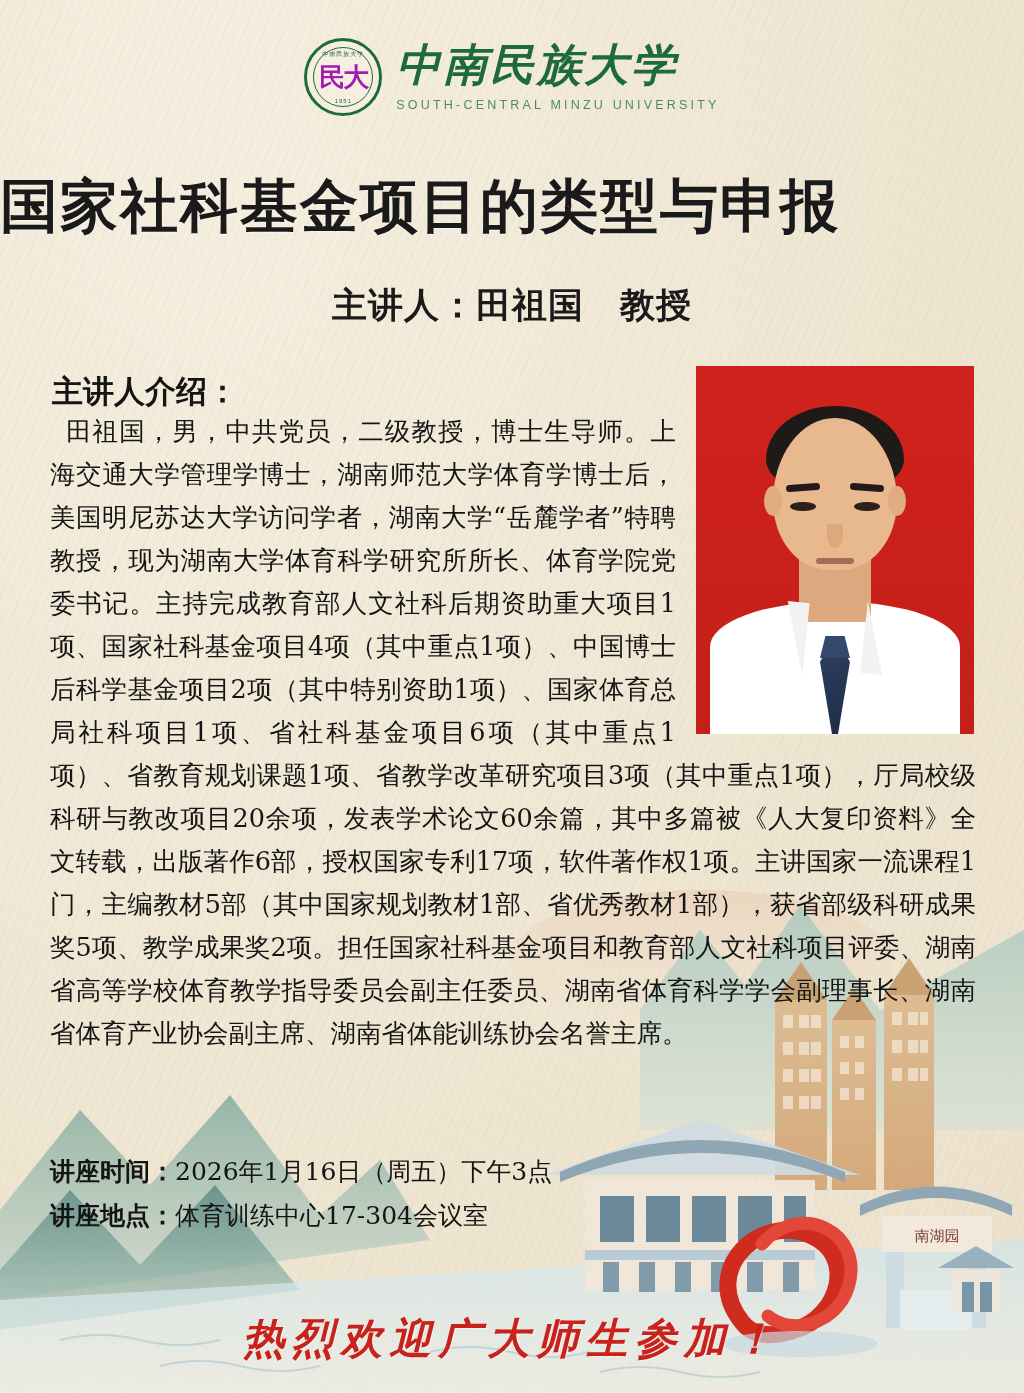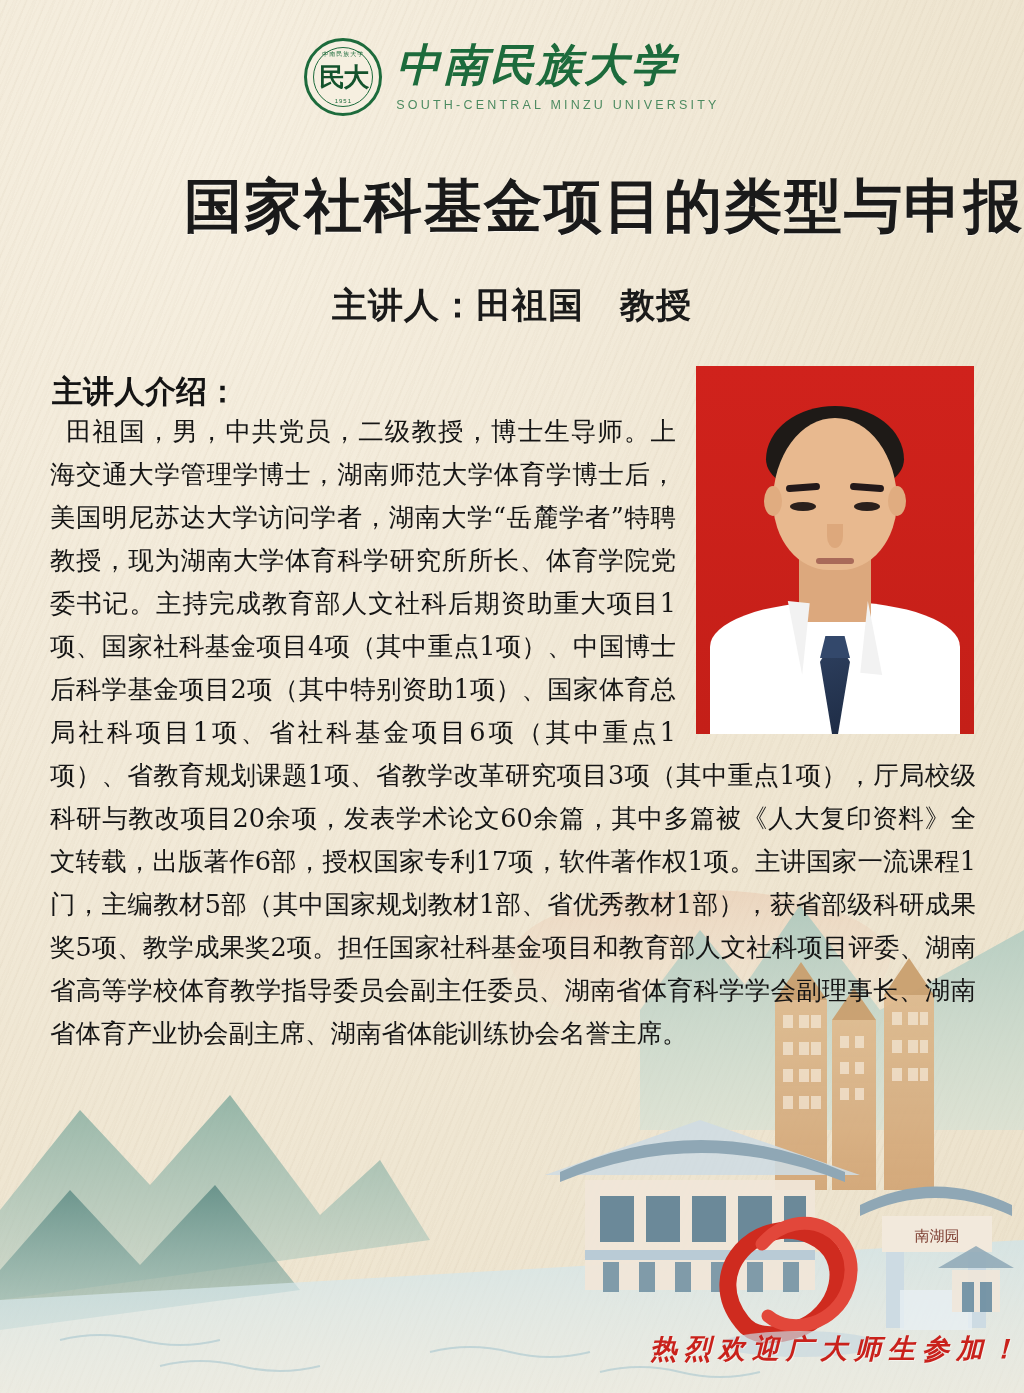--- a/index.html
+++ b/index.html
@@ -41,21 +41,21 @@
   }
   .logo-seal::before {
     content: "";
     position: absolute; inset: 6px;
     border-radius: 50%;
     border: 1.5px solid #1d6b3c;
   }
   .logo-seal .glyph {
     position: absolute; inset: 0;
     display: flex; align-items: center; justify-content: center;
-    color: #14532d;
+    color: #a21caf;
     font-size: 26px;
     font-weight: bold;
     font-family: "DejaVu Serif", serif;
     letter-spacing: -2px;
   }
   .logo-seal .arc-top {
     position: absolute; top: 9px; left: 0; width: 100%;
     text-align: center;
     font-size: 6px; color: #1d6b3c; letter-spacing: 1px;
   }
@@ -77,21 +77,21 @@
   #wordmark .en {
     font-size: 12.5px;
     color: #2f7a4c;
     letter-spacing: 3.2px;
     margin-top: 9px;
     opacity: .85;
   }
   
   #main-title {
     position: absolute; top: 168px; left: 0; width: 100%;
-    text-align: right;
+    text-align: left;
     font-family: "DejaVu Serif", serif;
     font-weight: bold;
     font-size: 58px;
     color: #1a1a1a;
     letter-spacing: 2px;
     text-shadow: 0 1px 0 rgba(255,255,255,.5);
   }
   #speaker-line {
     position: absolute; top: 282px; left: 0; width: 100%;
     text-align: center;
@@ -229,23 +229,23 @@
     font-family: "DejaVu Serif", serif;
     font-size: 25px;
     color: #141414;
     line-height: 44px;
   }
   #schedule .lbl { font-weight: bold; }
   
   #slogan {
     position: absolute;
     left: 0; bottom: 26px; width: 100%;
-    text-align: right;
-    font-family: "DejaVu Serif", serif;
-    font-size: 27px;
+    text-align: center;
+    font-family: "DejaVu Serif", serif;
+    font-size: 42px;
     font-weight: bold;
     font-style: italic;
     color: #c9211b;
     letter-spacing: 7px;
     text-shadow: 1px 1px 0 rgba(255,255,255,.45);
   }
   
   #decor { position: absolute; inset: 0; pointer-events: none; }
   #decor svg { width: 100%; height: 100%; display: block; }
 </style>
@@ -419,16 +419,24 @@
     <div class="p-tie-knot"></div>
   </div>
 
   <div id="intro-heading">主讲人介绍：</div>
 
   <div id="body-text">
     <div id="float-gap"></div>
     <span class="indent">田祖国，男，中共党员，二级教授，博士生导师。上海交通大学管理学博士，湖南师范大学体育学博士后，美国明尼苏达大学访问学者，湖南大学“岳麓学者”特聘教授，现为湖南大学体育科学研究所所长、体育学院党委书记。主持完成教育部人文社科后期资助重大项目1项、国家社科基金项目4项（其中重点1项）、中国博士后科学基金项目2项（其中特别资助1项）、国家体育总局社科项目1项、省社科基金项目6项（其中重点1项）、省教育规划课题1项、省教学改革研究项目3项（其中重点1项），厅局校级科研与教改项目20余项，发表学术论文60余篇，其中多篇被《人大复印资料》全文转载，出版著作6部，授权国家专利17项，软件著作权1项。主讲国家一流课程1门，主编教材5部（其中国家规划教材1部、省优秀教材1部），获省部级科研成果奖5项、教学成果奖2项。担任国家社科基金项目和教育部人文社科项目评委、湖南省高等学校体育教学指导委员会副主任委员、湖南省体育科学学会副理事长、湖南省体育产业协会副主席、湖南省体能训练协会名誉主席。</span>
   </div>
 
+  <div id="schedule">
+    <div>
+      <span class="lbl">讲座时间：</span><span>2026年1月16日（周五）下午3点</span>
+    </div>
+    <div>
+      <span class="lbl">讲座地点：</span><span>体育训练中心17-304会议室</span>
+    </div>
+  </div>
 
   <div id="slogan">热烈欢迎广大师生参加！</div>
 
 </div>
 
 </body></html>

